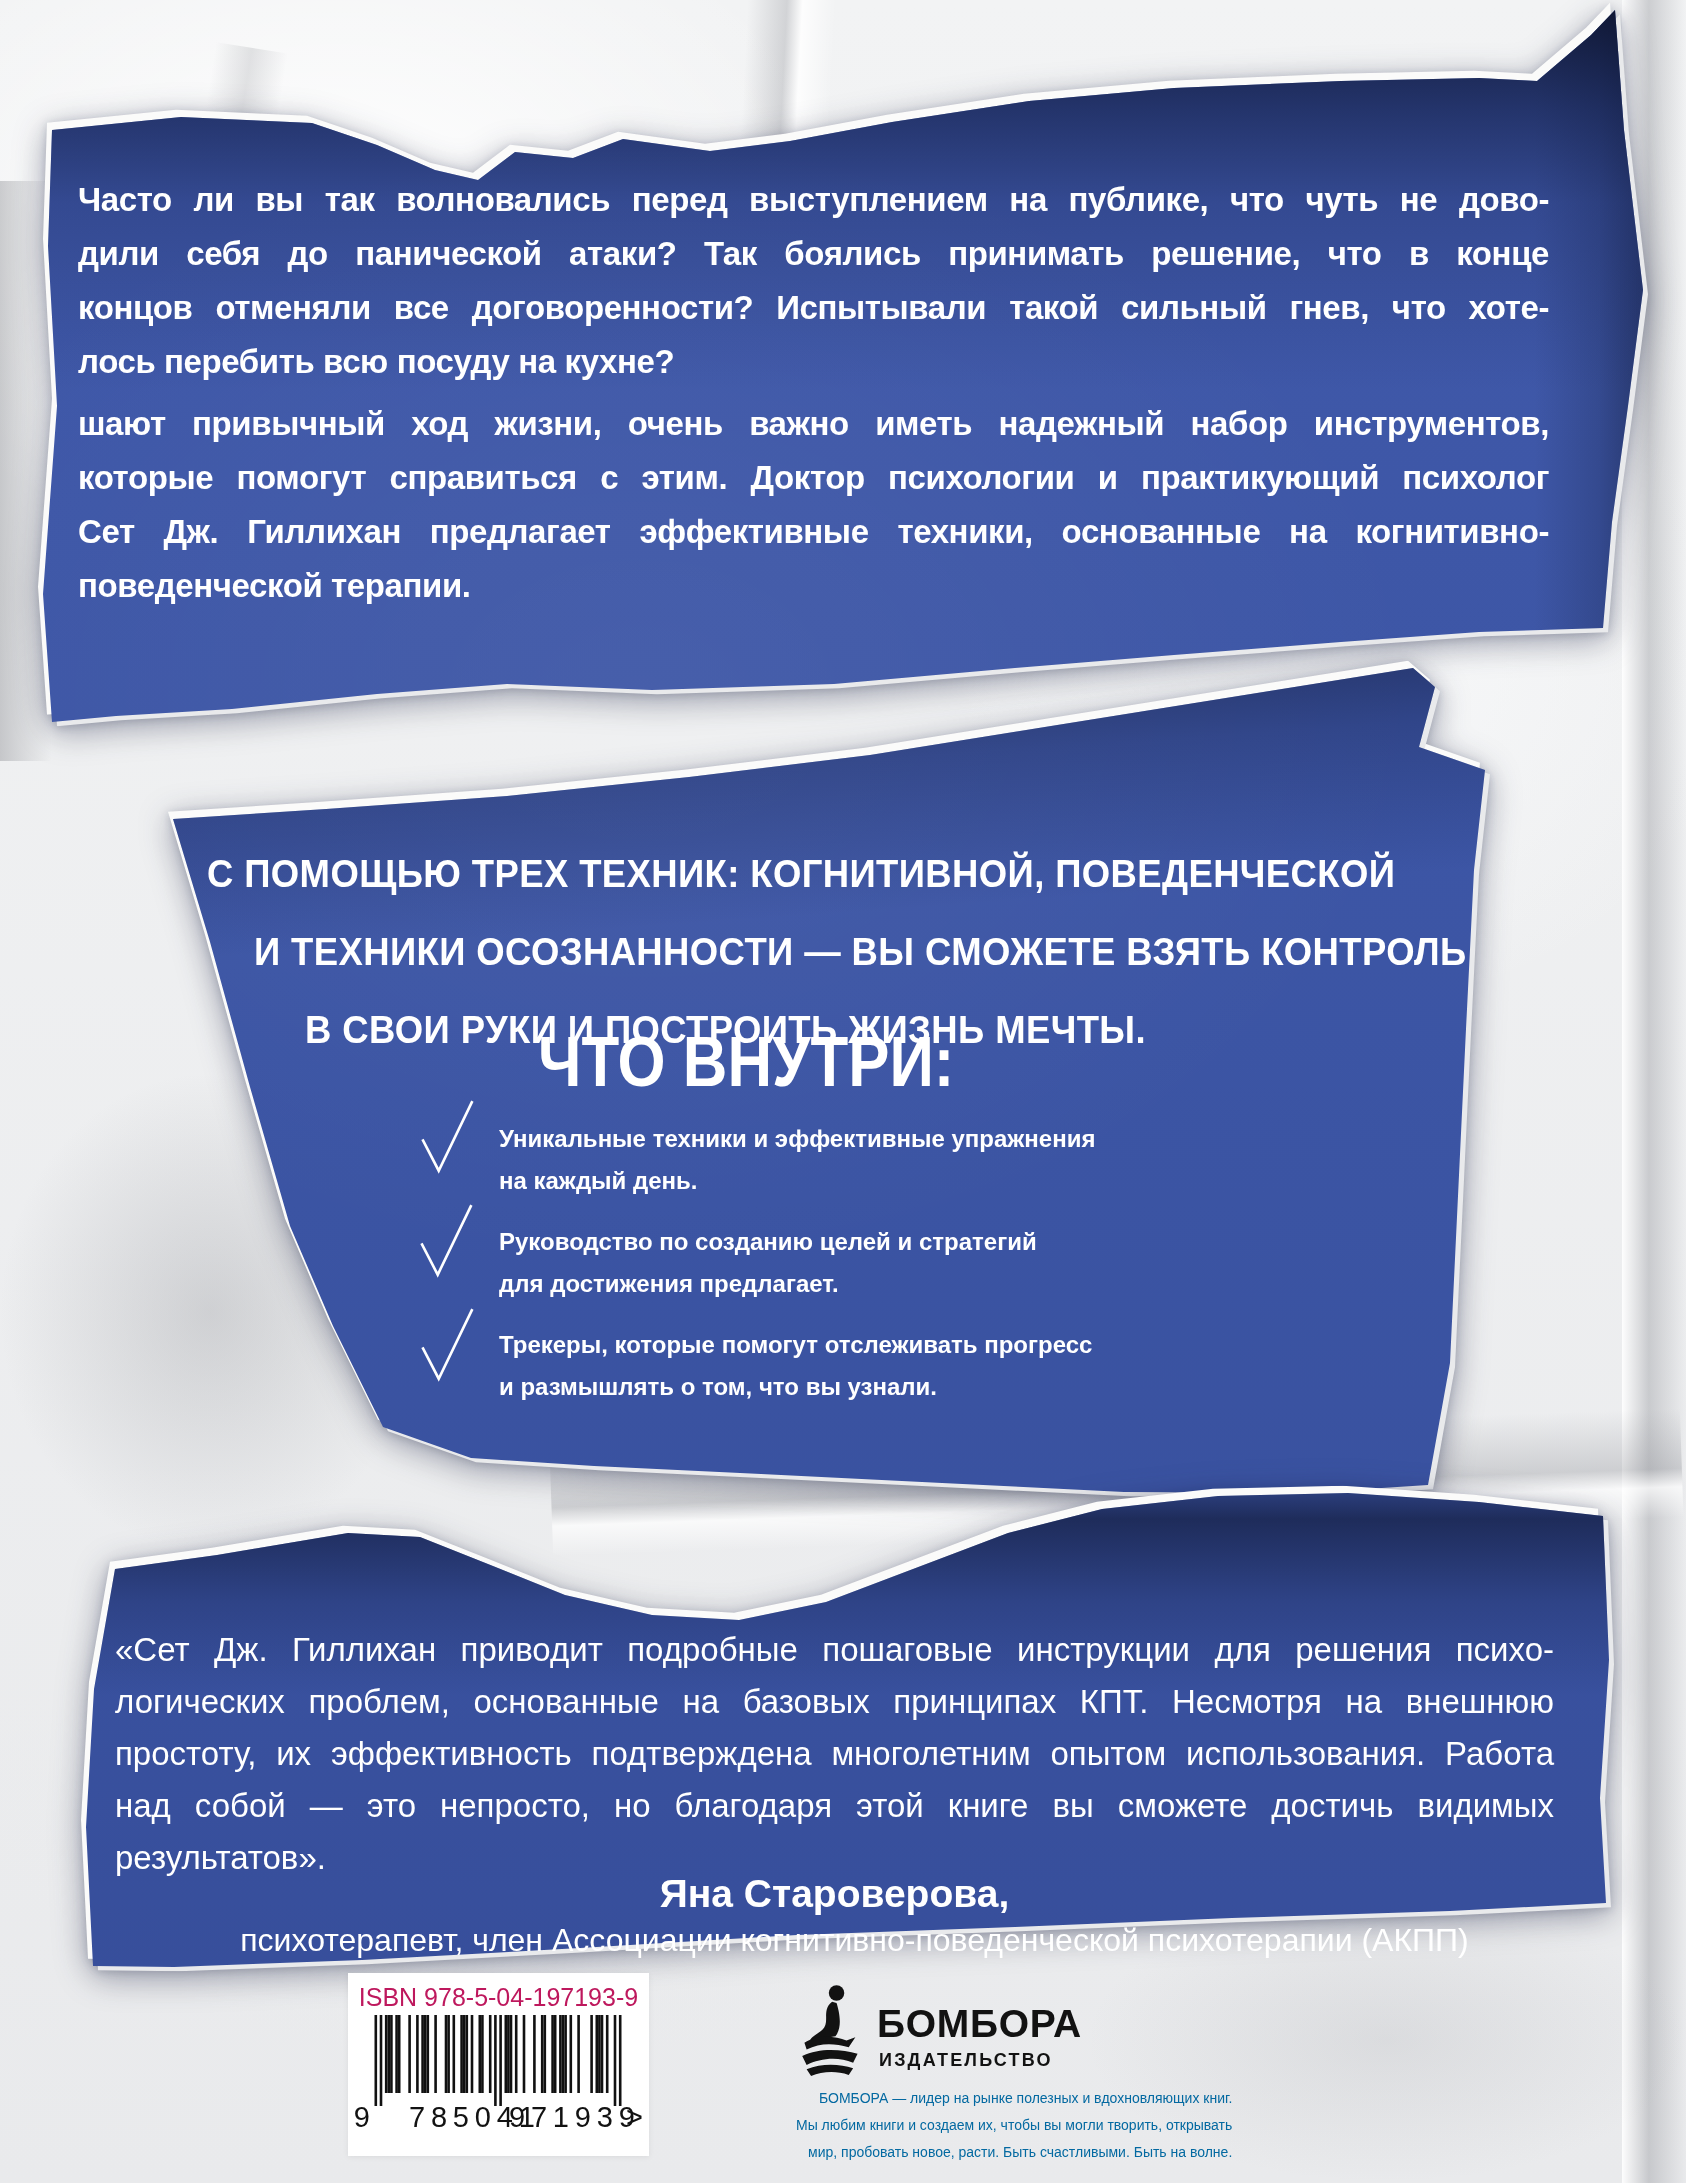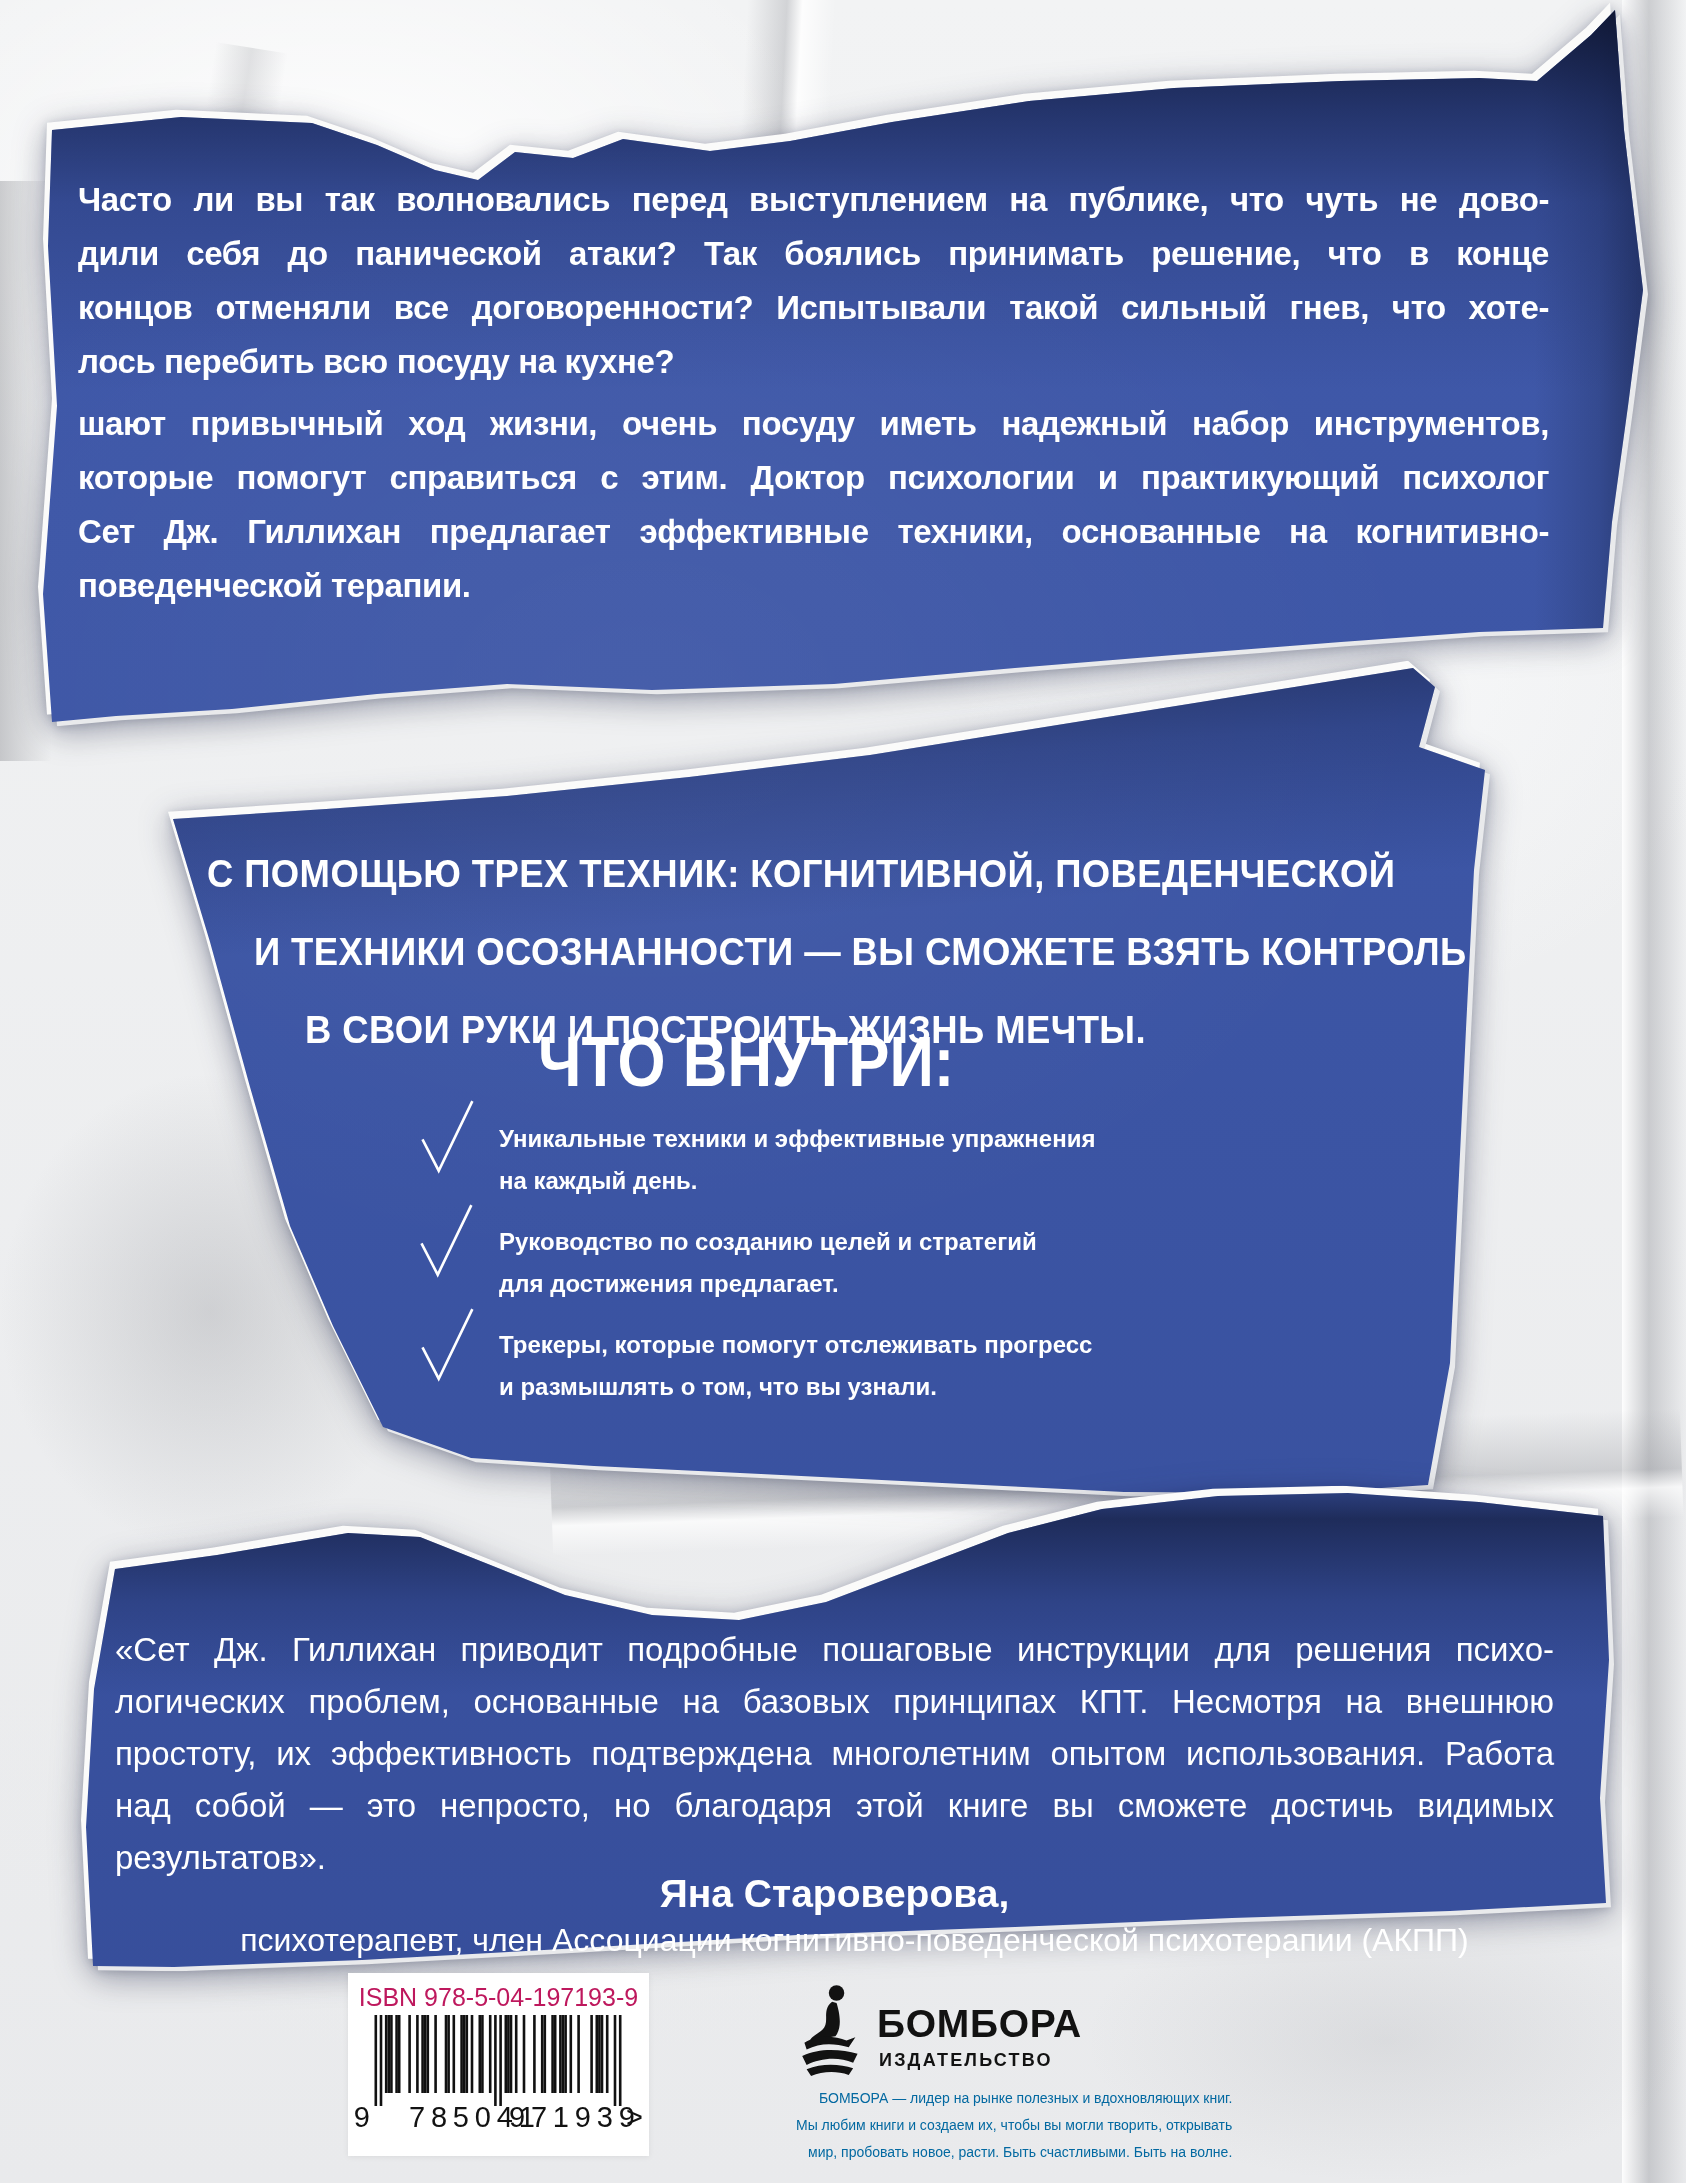--- a/index.html
+++ b/index.html
@@ -66,21 +66,21 @@
   <div class="tear blue"></div>
   <div class="tear shade" style="background:linear-gradient(180deg,rgba(8,13,34,.85) 0px,rgba(13,22,56,.55) 109px,rgba(20,32,78,.26) 203px,rgba(30,45,100,0) 391px),linear-gradient(270deg,rgba(8,13,34,.45) 40px,rgba(8,13,34,.18) 87px,transparent 152px);"></div>
 </div>
 <div class="txt plines para" style="top:173px;">
     <div>Часто ли вы так волновались перед выступлением на публике, что чуть не дово-</div>
     <div>дили себя до панической атаки? Так боялись принимать решение, что в конце</div>
     <div>концов отменяли все договоренности? Испытывали такой сильный гнев, что хоте-</div>
     <div>лось перебить всю посуду на кухне?</div>
   </div>
 <div class="txt plines para" style="top:397px;">
-    <div>шают привычный ход жизни, очень посуду иметь надежный набор инструментов,</div>
+    <div>шают привычный ход жизни, очень важно иметь надежный набор инструментов,</div>
     <div>которые помогут справиться с этим. Доктор психологии и практикующий психолог</div>
     <div>Сет Дж. Гиллихан предлагает эффективные техники, основанные на когнитивно-</div>
     <div>поведенческой терапии.</div>
   </div>
 
 <div class="panel-group" style="--poly:polygon(173px 819px,326px 809px,507px 796px,689px 777px,870px 755px,1051px 726px,1232px 697px,1413px 668px,1435px 687px,1419px 747px,1485px 770px,1474px 870px,1466px 1029px,1458px 1196px,1450px 1363px,1428px 1485px,1305px 1493px,1124px 1492px,942px 1483px,761px 1474px,594px 1466px,471px 1458px,383px 1427px,333px 1326px,290px 1226px,250px 1087px,210px 942px);">
   <div class="tear white1"></div>
   <div class="tear white2"></div>
   <div class="tear blue"></div>
   <div class="tear shade" style="background:linear-gradient(176deg,rgba(8,13,34,0) 631px,rgba(8,13,34,.55) 699px,rgba(16,26,64,.28) 819px,rgba(30,45,100,0) 971px);"></div>

